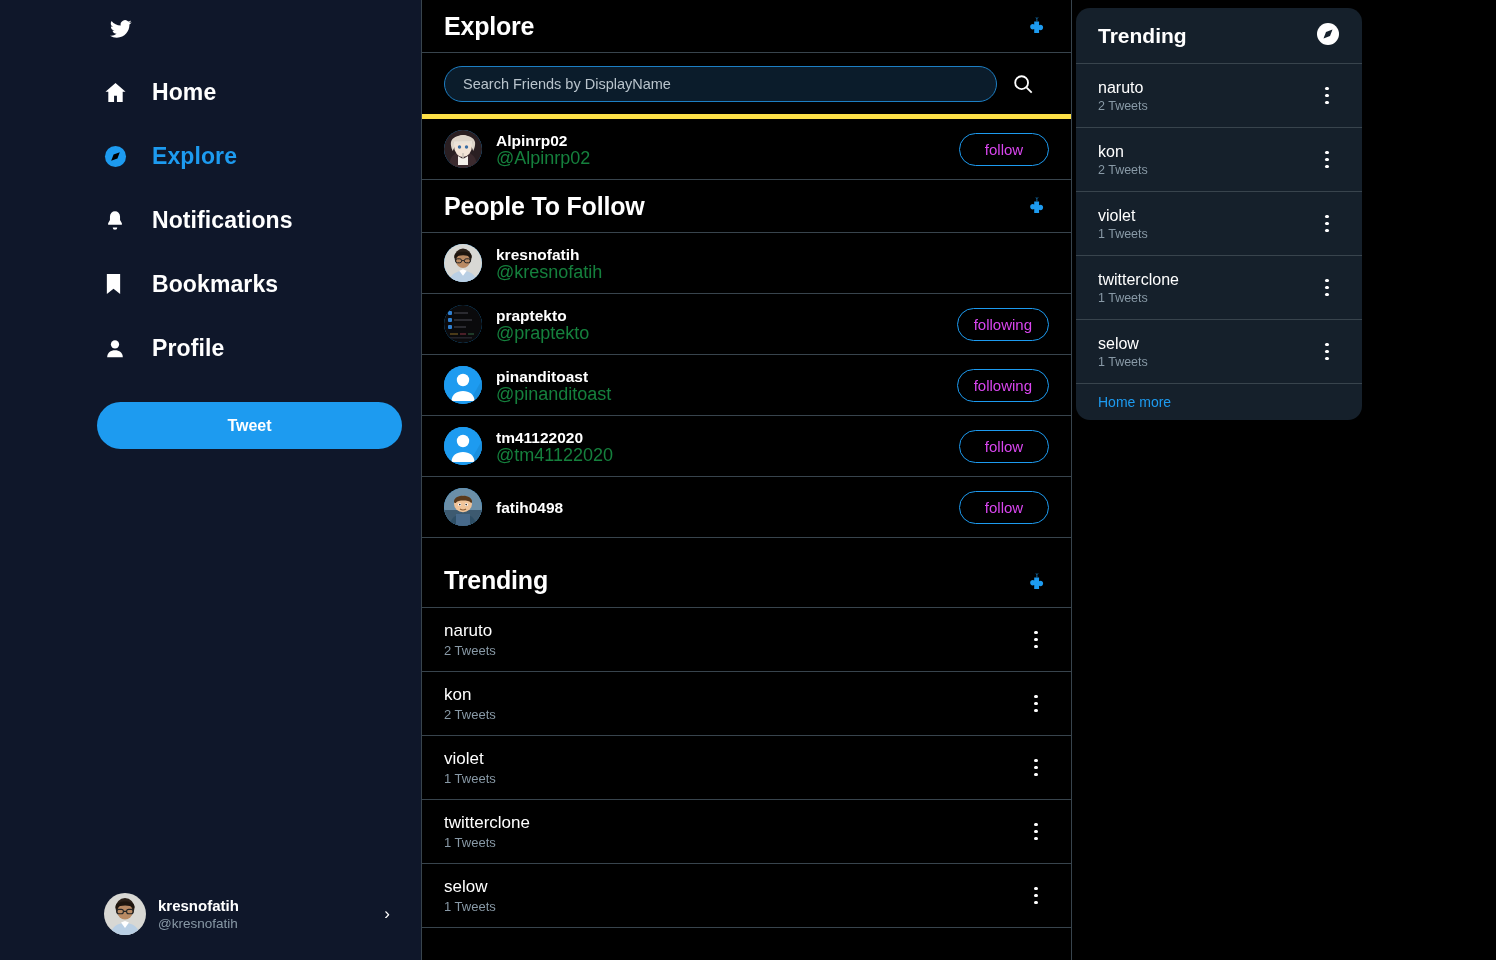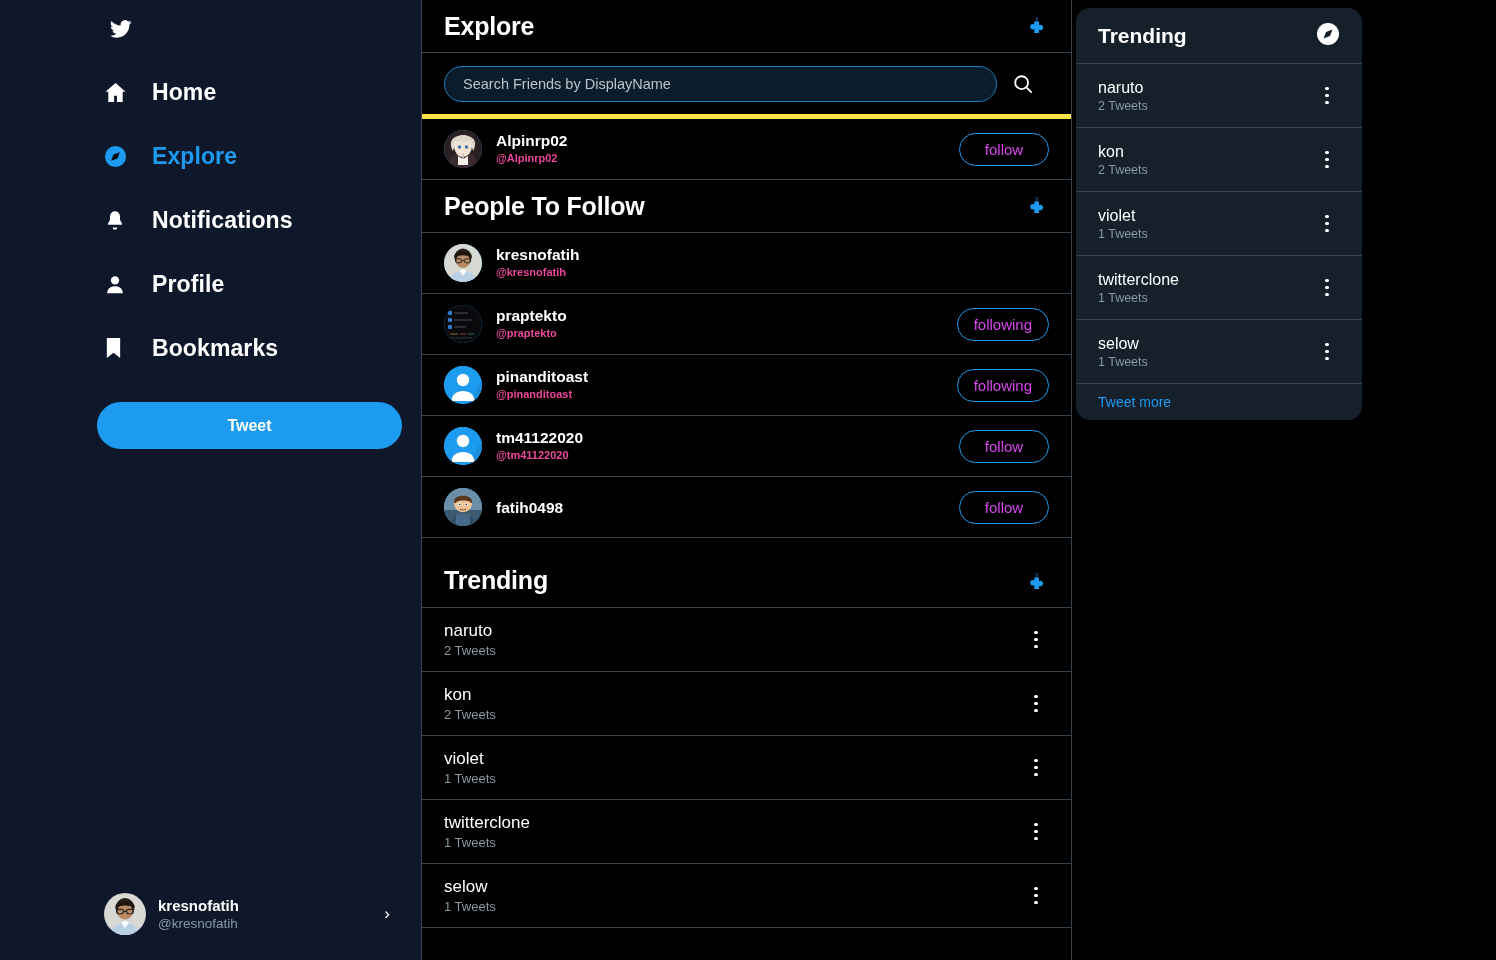--- a/index.html
+++ b/index.html
@@ -102,21 +102,21 @@
   .user-row {
     height: 61px; display: flex; align-items: center;
     padding: 0 22px; border-bottom: 1px solid #38444d;
   }
   .u-avatar {
     width: 38px; height: 38px; border-radius: 50%; overflow: hidden;
     flex: 0 0 38px; background: #1d9bf0; position: relative;
   }
   .u-text { margin-left: 14px; flex: 1; }
   .u-name { font-size: 15.5px; font-weight: bold; color: #ffffff; line-height: 19px; }
-  .u-handle { font-size: 11px; color: #ec4899; line-height: 17px; font-weight: bold; }
+  .u-handle { font-size: 18px; color: #15803d; line-height: 17px; }
   .follow-btn {
     min-width: 90px; height: 33px; padding: 0 16px;
     background: transparent; border: 1.6px solid #1d9bf0;
     border-radius: 17px; color: #d946ef;
     font-size: 15px; font-family: "Liberation Sans", sans-serif;
     cursor: pointer;
   }
 
   .trend-row {
     height: 64px; display: flex; align-items: center;
@@ -198,35 +198,35 @@
         <span class="nav-ico">
           <svg width="22" height="23" viewBox="0 0 24 24" fill="#ffffff">
             <path d="M12 2a5.5 5.5 0 0 0-5.5 5.5v4L4.5 15v1.5h15V15l-2-3.5v-4A5.5 5.5 0 0 0 12 2zm0 20a2.5 2.5 0 0 0 2.5-2.5h-5A2.5 2.5 0 0 0 12 22z"></path>
           </svg>
         </span>
         <span class="nav-label">Notifications</span>
       </div>
 
       <div class="nav-item">
         <span class="nav-ico">
+          <svg width="19" height="23" viewBox="0 0 20 24" fill="#ffffff">
+            <path d="M3 1h14v21l-7-5.5L3 22z"></path>
+          </svg>
+        </span>
+        <span class="nav-label">Bookmarks</span>
+      </div>
+
+      <div class="nav-item">
+        <span class="nav-ico">
           <svg width="22" height="23" viewBox="0 0 24 24" fill="#ffffff">
             <circle cx="12" cy="7.5" r="4.5"></circle>
             <path d="M3.5 21.5c0-4.7 3.8-7.5 8.5-7.5s8.5 2.8 8.5 7.5z"></path>
           </svg>
         </span>
         <span class="nav-label">Profile</span>
-      </div>
-
-      <div class="nav-item">
-        <span class="nav-ico">
-          <svg width="19" height="23" viewBox="0 0 20 24" fill="#ffffff">
-            <path d="M3 1h14v21l-7-5.5L3 22z"></path>
-          </svg>
-        </span>
-        <span class="nav-label">Bookmarks</span>
       </div>
 
     </div>
 
     <button class="tweet-btn">Tweet</button>
 
     <div class="me-card">
       <div class="me-avatar">
         <svg class="av-img" viewBox="0 0 42 42">
           <rect width="42" height="42" fill="#d8d8d4"></rect>
@@ -535,17 +535,17 @@
           <div class="tc-name">selow</div>
           <div class="tc-count">1 Tweets</div>
         </div>
         <div class="dots">
             <i></i>
             <i></i>
             <i></i>
           </div>
       </div>
 
-      <div class="tc-more">Tweet more</div>
+      <div class="tc-more">Home more</div>
     </div>
   </div>
 
 </div>
 
 </body></html>

